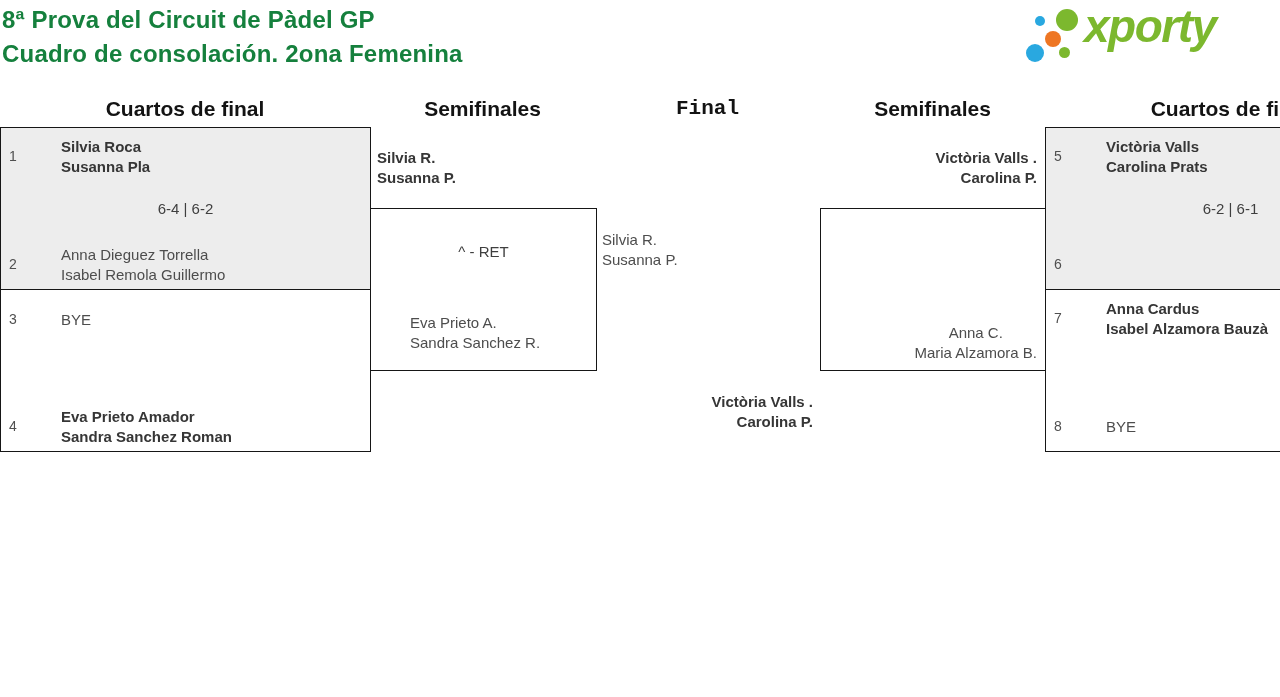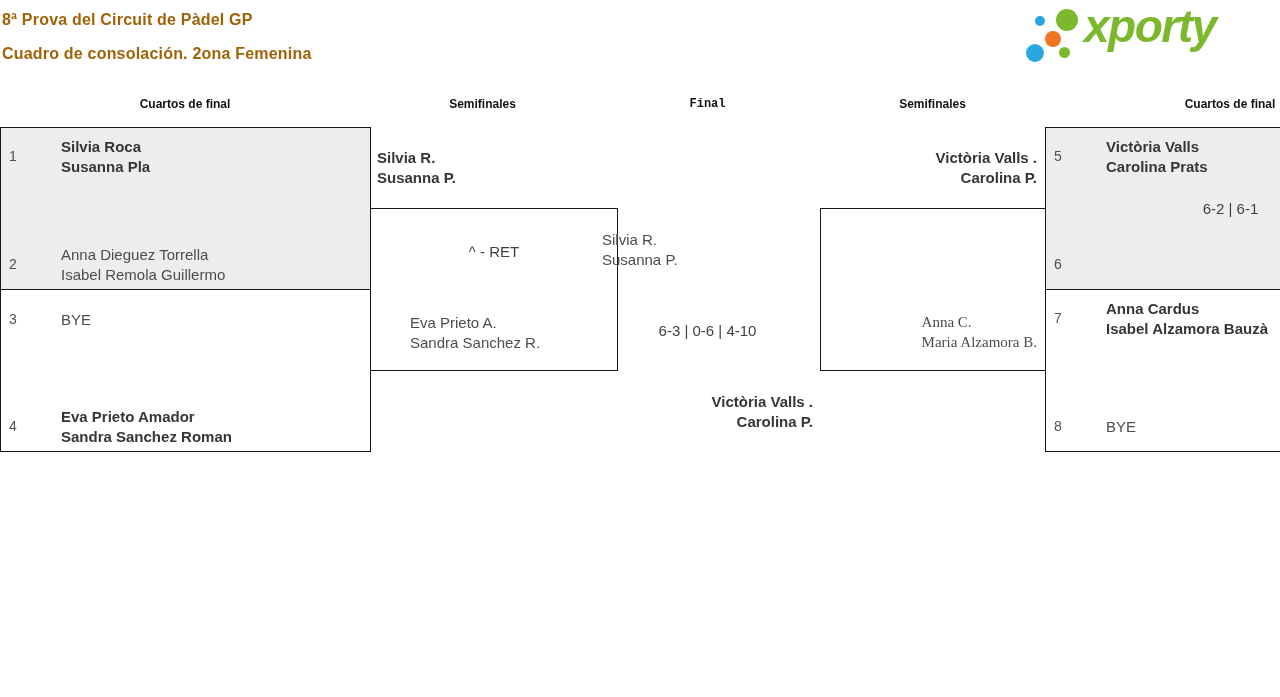--- a/index.html
+++ b/index.html
@@ -9,58 +9,58 @@
   }
   .page{
     position:relative;
     width:1280px;height:697px;
     overflow:hidden;
     background:#ffffff;
   }
   
   .title{
     position:absolute;left:2px;top:3px;
-    font-size:16px;font-weight:bold;line-height:34px;
-    color:#a16207;letter-spacing:0.2px;
+    font-size:24px;font-weight:bold;line-height:34px;
+    color:#15803d;letter-spacing:0.2px;
   }
   
   .logo{position:absolute;left:1019px;top:0;width:235px;height:70px;cursor:pointer;font-style:italic;}
   .dot{position:absolute;border-radius:50%;}
   .dot.d1{left:16px;top:16px;width:10px;height:10px;background:#29a8e0;}
   .dot.d2{left:37px;top:9px;width:22px;height:22px;background:#7cb82e;}
   .dot.d3{left:26px;top:31px;width:16px;height:16px;background:#ee7623;}
   .dot.d4{left:7px;top:44px;width:18px;height:18px;background:#29a8e0;}
   .dot.d5{left:40px;top:47px;width:11px;height:11px;background:#7cb82e;}
   .logo-text{
     position:absolute;left:65px;top:-1px;
     font-size:46px;font-weight:bold;letter-spacing:-1.5px;
     color:#7cb82e;
   }
   
   .round-header{
     position:absolute;top:97px;
-    font-size:12px;font-weight:bold;color:#131313;
+    font-size:21px;font-weight:bold;color:#131313;
     text-align:center;
   }
   .rh1{left:0;width:370px;}
   .rh2{left:370px;width:225px;}
   .rh3{left:595px;width:225px;font-family:Liberation Mono, monospace;}
   .rh4{left:820px;width:225px;}
   .rh5{left:1045px;width:370px;}
   
   .box{
     position:absolute;
     border:1.5px solid #161616;
     box-sizing:border-box;
     background:#ffffff;
   }
   .box.shaded{background:#ededed;}
   .bx-qf1{left:0;top:127px;width:371px;height:163px;}
   .bx-qf2{left:0;top:289px;width:371px;height:163px;}
-  .bx-sf1{left:370px;top:208px;width:248px;height:163px;padding-left:8px;}
+  .bx-sf1{left:370px;top:208px;width:227px;height:163px;padding-left:8px;}
   .bx-sf2{left:820px;top:208px;width:226px;height:163px;}
   .bx-qf3{left:1045px;top:127px;width:371px;height:163px;}
   .bx-qf4{left:1045px;top:289px;width:371px;height:163px;}
   
   .seed{
     position:absolute;font-size:14px;color:#4f4f4f;line-height:18px;
   }
   .team{
     position:absolute;font-size:15px;line-height:19.5px;color:#4d4d4d;
     white-space:nowrap;
@@ -77,21 +77,21 @@
   .pos-score-qf{top:72px;}
   .pos-seed-b{left:8px;top:127px;}
   .pos-team-b{left:28px;top:117px;}
   .pos-seed-a1{left:8px;top:20px;}
   .pos-team-a1{left:28px;top:20px;}
   .pos-seed-b1{left:8px;top:127px;}
   .pos-team-b1{left:28px;top:127px;}
   
   .pos-score-sf{top:34px;}
   .pos-loser-l{left:7px;top:104px;}
-  .pos-loser-r{right:8px;top:104px;text-align:left;font-family:Liberation Serif, serif;}
+  .pos-loser-r{right:8px;top:114px;text-align:center;}
   
   .lbl{position:absolute;font-size:15px;line-height:19.5px;white-space:nowrap;}
   .lbl.bold{font-weight:bold;color:#363636;}
   .lbl.plain{color:#4d4d4d;}
   .sf1-winner{left:377px;top:148px;}
   .sf2-winner{right:243px;top:148px;text-align:right;}
   .final-top{left:602px;top:230px;}
   .final-score{left:595px;top:322px;width:225px;text-align:center;font-size:15px;color:#3f3f3f;position:absolute;}
   .final-winner{right:467px;top:392px;text-align:right;}
 </style>
@@ -119,20 +119,21 @@
   <div class="round-header rh3">Final</div>
   <div class="round-header rh4">Semifinales</div>
   <div class="round-header rh5">Cuartos de final</div>
 
   <div class="box shaded bx-qf1">
     <div class="seed pos-seed-a">1</div>
     <div class="team bold pos-team-a">
       <div>Silvia Roca</div>
       <div>Susanna Pla</div>
     </div>
+    <div class="score pos-score-qf">6-4 | 6-2</div>
     <div class="seed pos-seed-b">2</div>
     <div class="team pos-team-b">
       <div>Anna Dieguez Torrella</div>
       <div>Isabel Remola Guillermo</div>
     </div>
   </div>
 
   <div class="box bx-qf2">
     <div class="seed pos-seed-a1">3</div>
     <div class="team pos-team-a1">
@@ -155,21 +156,20 @@
     <div class="team pos-loser-l">
       <div>Eva Prieto A.</div>
       <div>Sandra Sanchez R.</div>
     </div>
   </div>
 
   <div class="lbl plain final-top">
     <div>Silvia R.</div>
     <div>Susanna P.</div>
   </div>
-  <div class="final-score">6-3 | 0-6 | 4-10</div>
   <div class="lbl bold final-winner">
     <div>Victòria Valls .</div>
     <div>Carolina P.</div>
   </div>
 
   <div class="lbl bold sf2-winner">
     <div>Victòria Valls .</div>
     <div>Carolina P.</div>
   </div>
 

